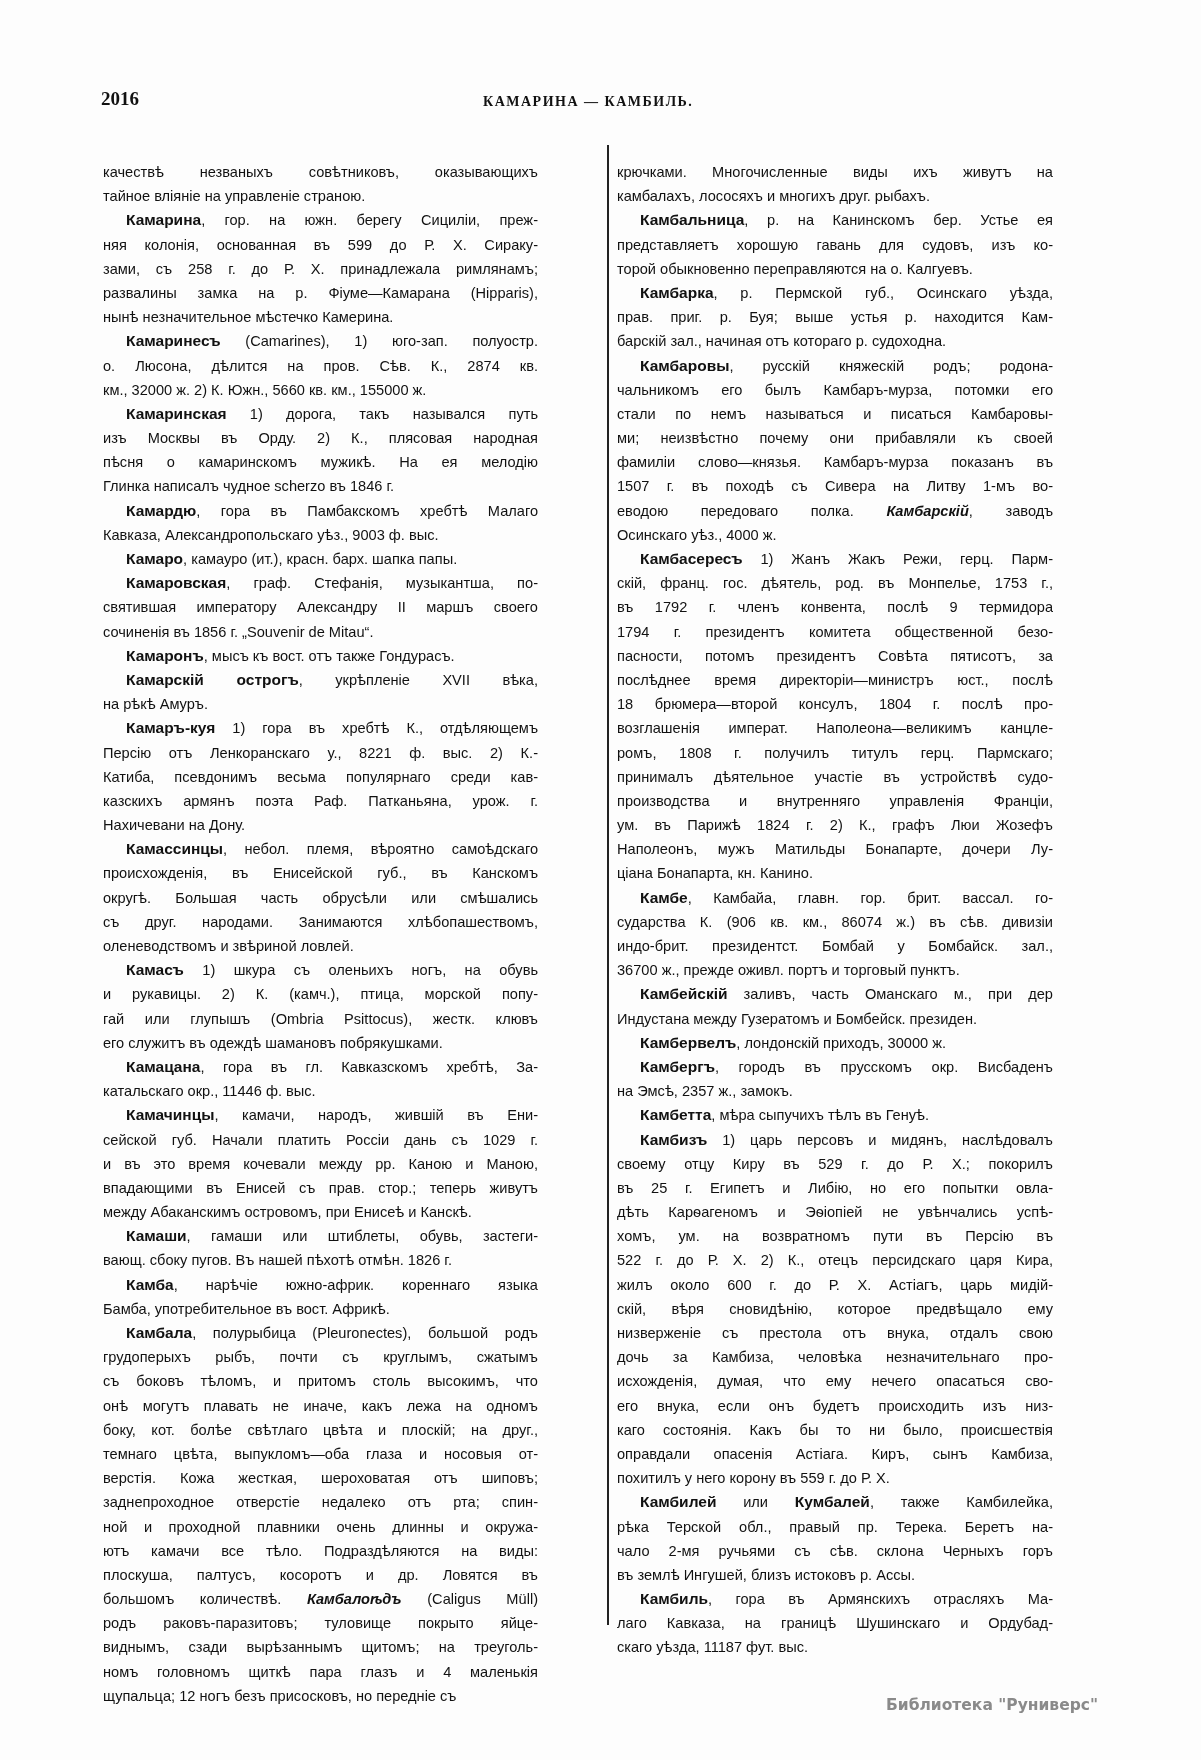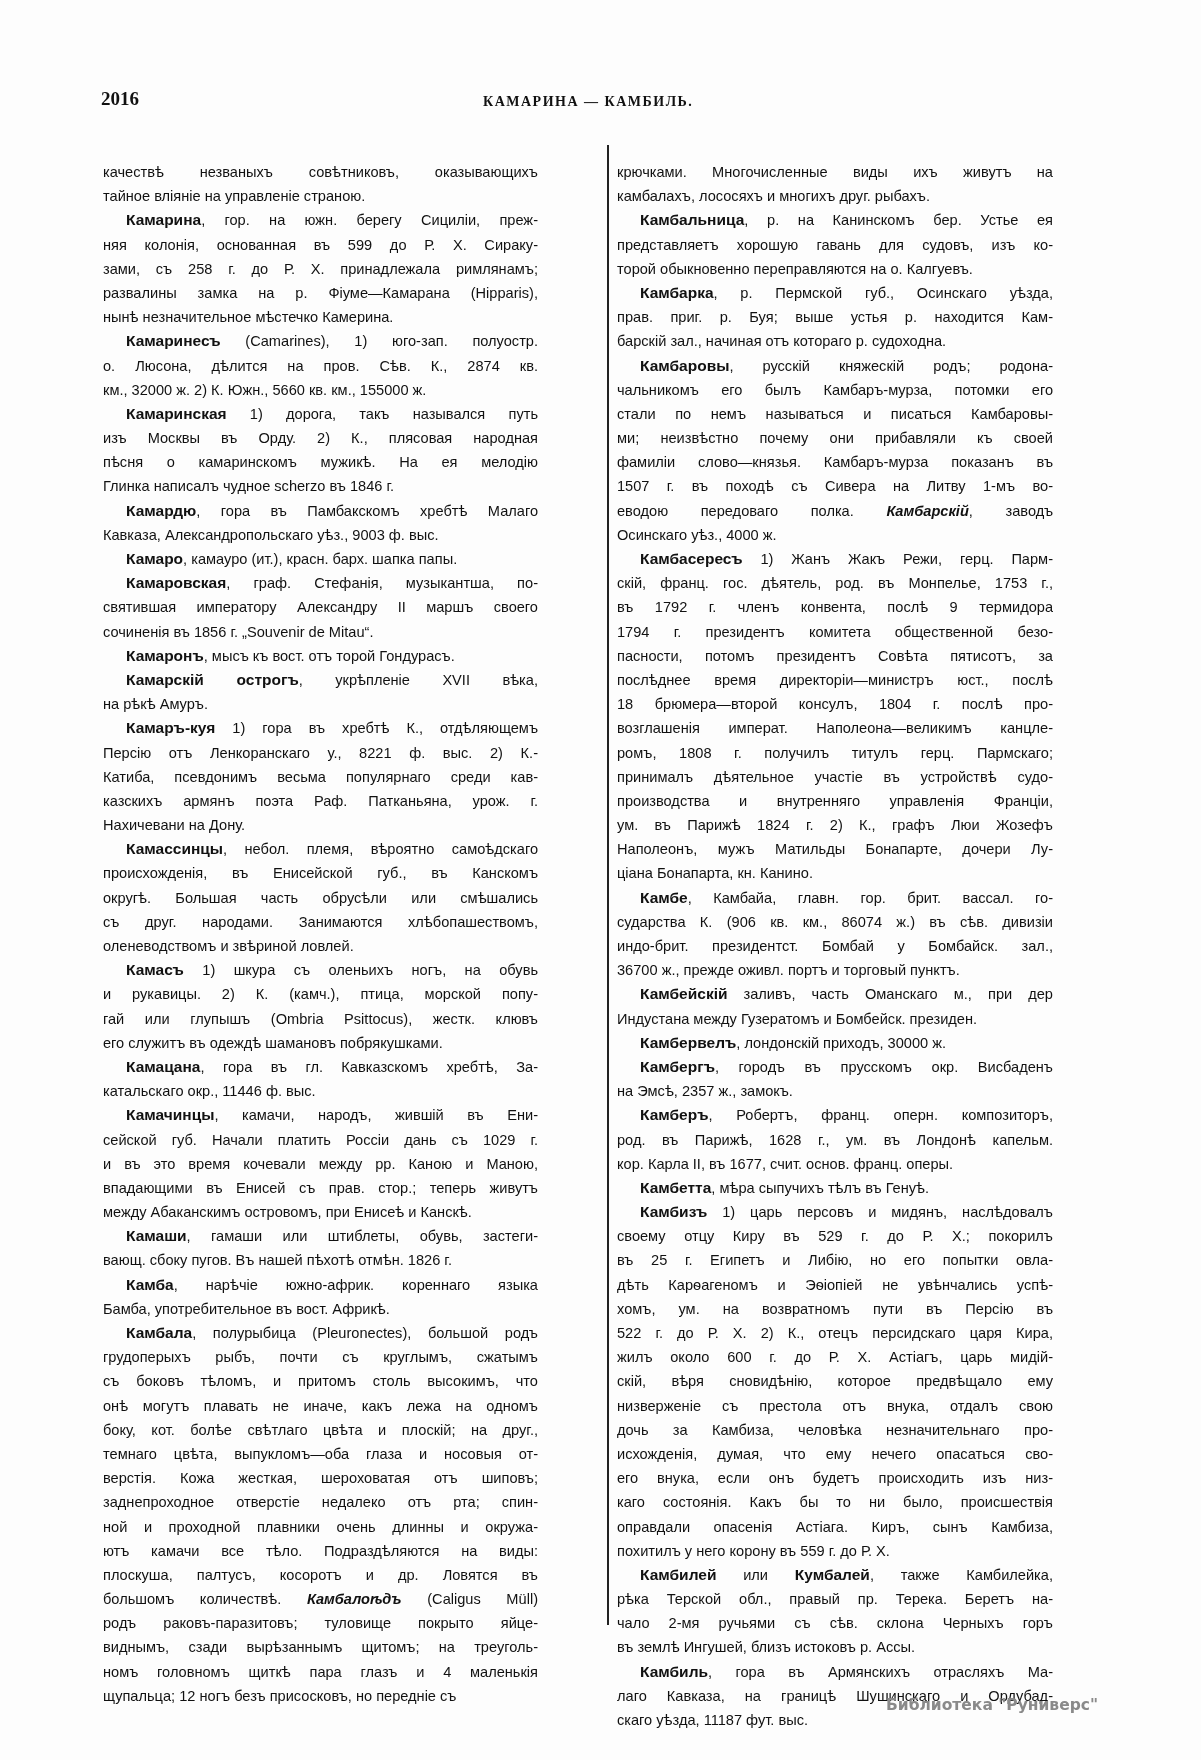--- a/index.html
+++ b/index.html
@@ -57,21 +57,21 @@
     </div>
     <div>
       <span class="line indent last"><span class="hw">Камаро</span><span>, камауро (ит.), красн. барх. шапка папы.</span></span>
     </div>
     <div>
       <span class="line indent"><span class="hw">Камаровская</span><span>, граф. Стефанія, музыкантша, по-</span></span>
       <span class="line"><span>святившая императору Александру II маршъ своего</span></span>
       <span class="line last"><span>сочиненія въ 1856 г. „Souvenir de Mitau“.</span></span>
     </div>
     <div>
-      <span class="line indent last"><span class="hw">Камаронъ</span><span>, мысъ къ вост. отъ торой Гондурасъ.</span></span>
+      <span class="line indent last"><span class="hw">Камаронъ</span><span>, мысъ къ вост. отъ также Гондурасъ.</span></span>
     </div>
     <div>
       <span class="line indent"><span class="hw">Камарскій острогъ</span><span>, укрѣпленіе XVII вѣка,</span></span>
       <span class="line last"><span>на рѣкѣ Амуръ.</span></span>
     </div>
     <div>
       <span class="line indent"><span class="hw">Камаръ-куя</span><span> 1) гора въ хребтѣ К., отдѣляющемъ</span></span>
       <span class="line"><span>Персію отъ Ленкоранскаго у., 8221 ф. выс. 2) К.-</span></span>
       <span class="line"><span>Катиба, псевдонимъ весьма популярнаго среди кав-</span></span>
       <span class="line"><span>казскихъ армянъ поэта Раф. Патканьяна, урож. г.</span></span>
@@ -181,25 +181,20 @@
       <span class="line last"><span>Индустана между Гузератомъ и Бомбейск. президен.</span></span>
     </div>
     <div>
       <span class="line indent last"><span class="hw">Камбервелъ</span><span>, лондонскій приходъ, 30000 ж.</span></span>
     </div>
     <div>
       <span class="line indent"><span class="hw">Камбергъ</span><span>, городъ въ прусскомъ окр. Висбаденъ</span></span>
       <span class="line last"><span>на Эмсѣ, 2357 ж., замокъ.</span></span>
     </div>
     <div>
-      <span class="line indent"><span class="hw">Камберъ</span><span>, Робертъ, франц. оперн. композиторъ,</span></span>
-      <span class="line"><span>род. въ Парижѣ, 1628 г., ум. въ Лондонѣ капельм.</span></span>
-      <span class="line last"><span>кор. Карла II, въ 1677, счит. основ. франц. оперы.</span></span>
-    </div>
-    <div>
       <span class="line indent last"><span class="hw">Камбетта</span><span>, мѣра сыпучихъ тѣлъ въ Генуѣ.</span></span>
     </div>
     <div>
       <span class="line indent"><span class="hw">Камбизъ</span><span> 1) царь персовъ и мидянъ, наслѣдовалъ</span></span>
       <span class="line"><span>своему отцу Киру въ 529 г. до Р. Х.; покорилъ</span></span>
       <span class="line"><span>въ 25 г. Египетъ и Либію, но его попытки овла-</span></span>
       <span class="line"><span>дѣть Карѳагеномъ и Эѳіопіей не увѣнчались успѣ-</span></span>
       <span class="line"><span>хомъ, ум. на возвратномъ пути въ Персію въ</span></span>
       <span class="line"><span>522 г. до Р. Х. 2) К., отецъ персидскаго царя Кира,</span></span>
       <span class="line"><span>жилъ около 600 г. до Р. Х. Астіагъ, царь мидій-</span></span>

